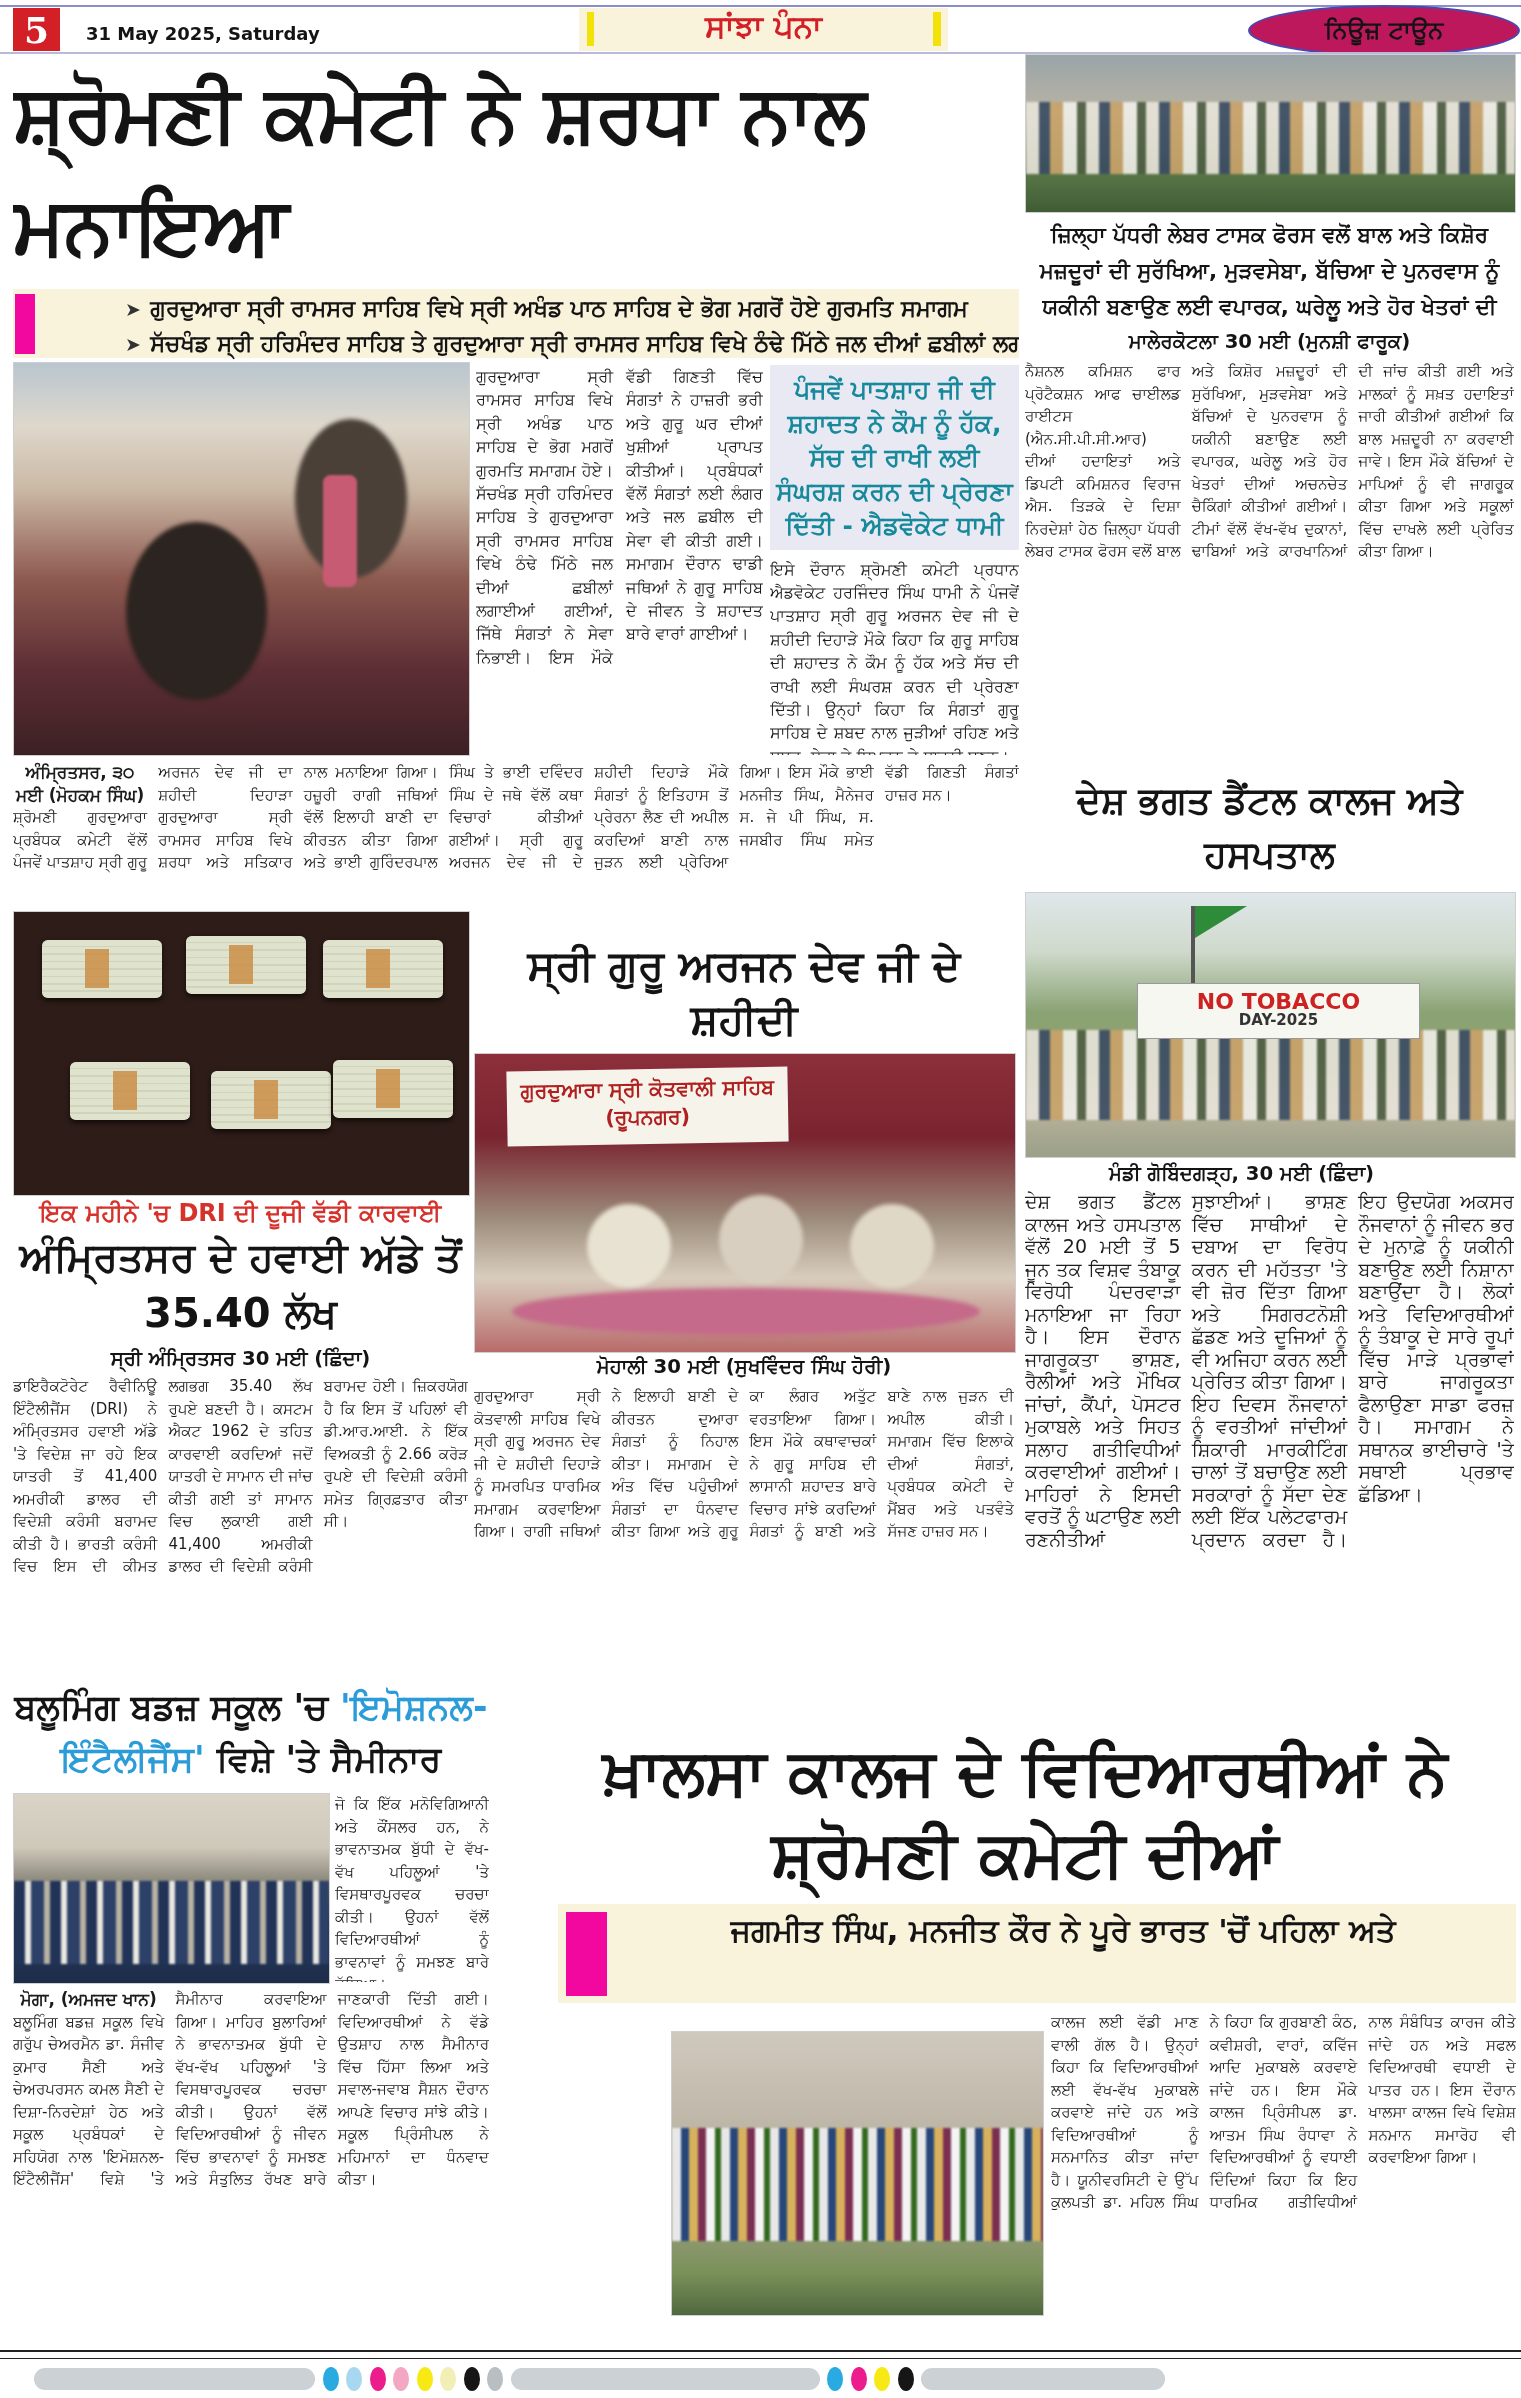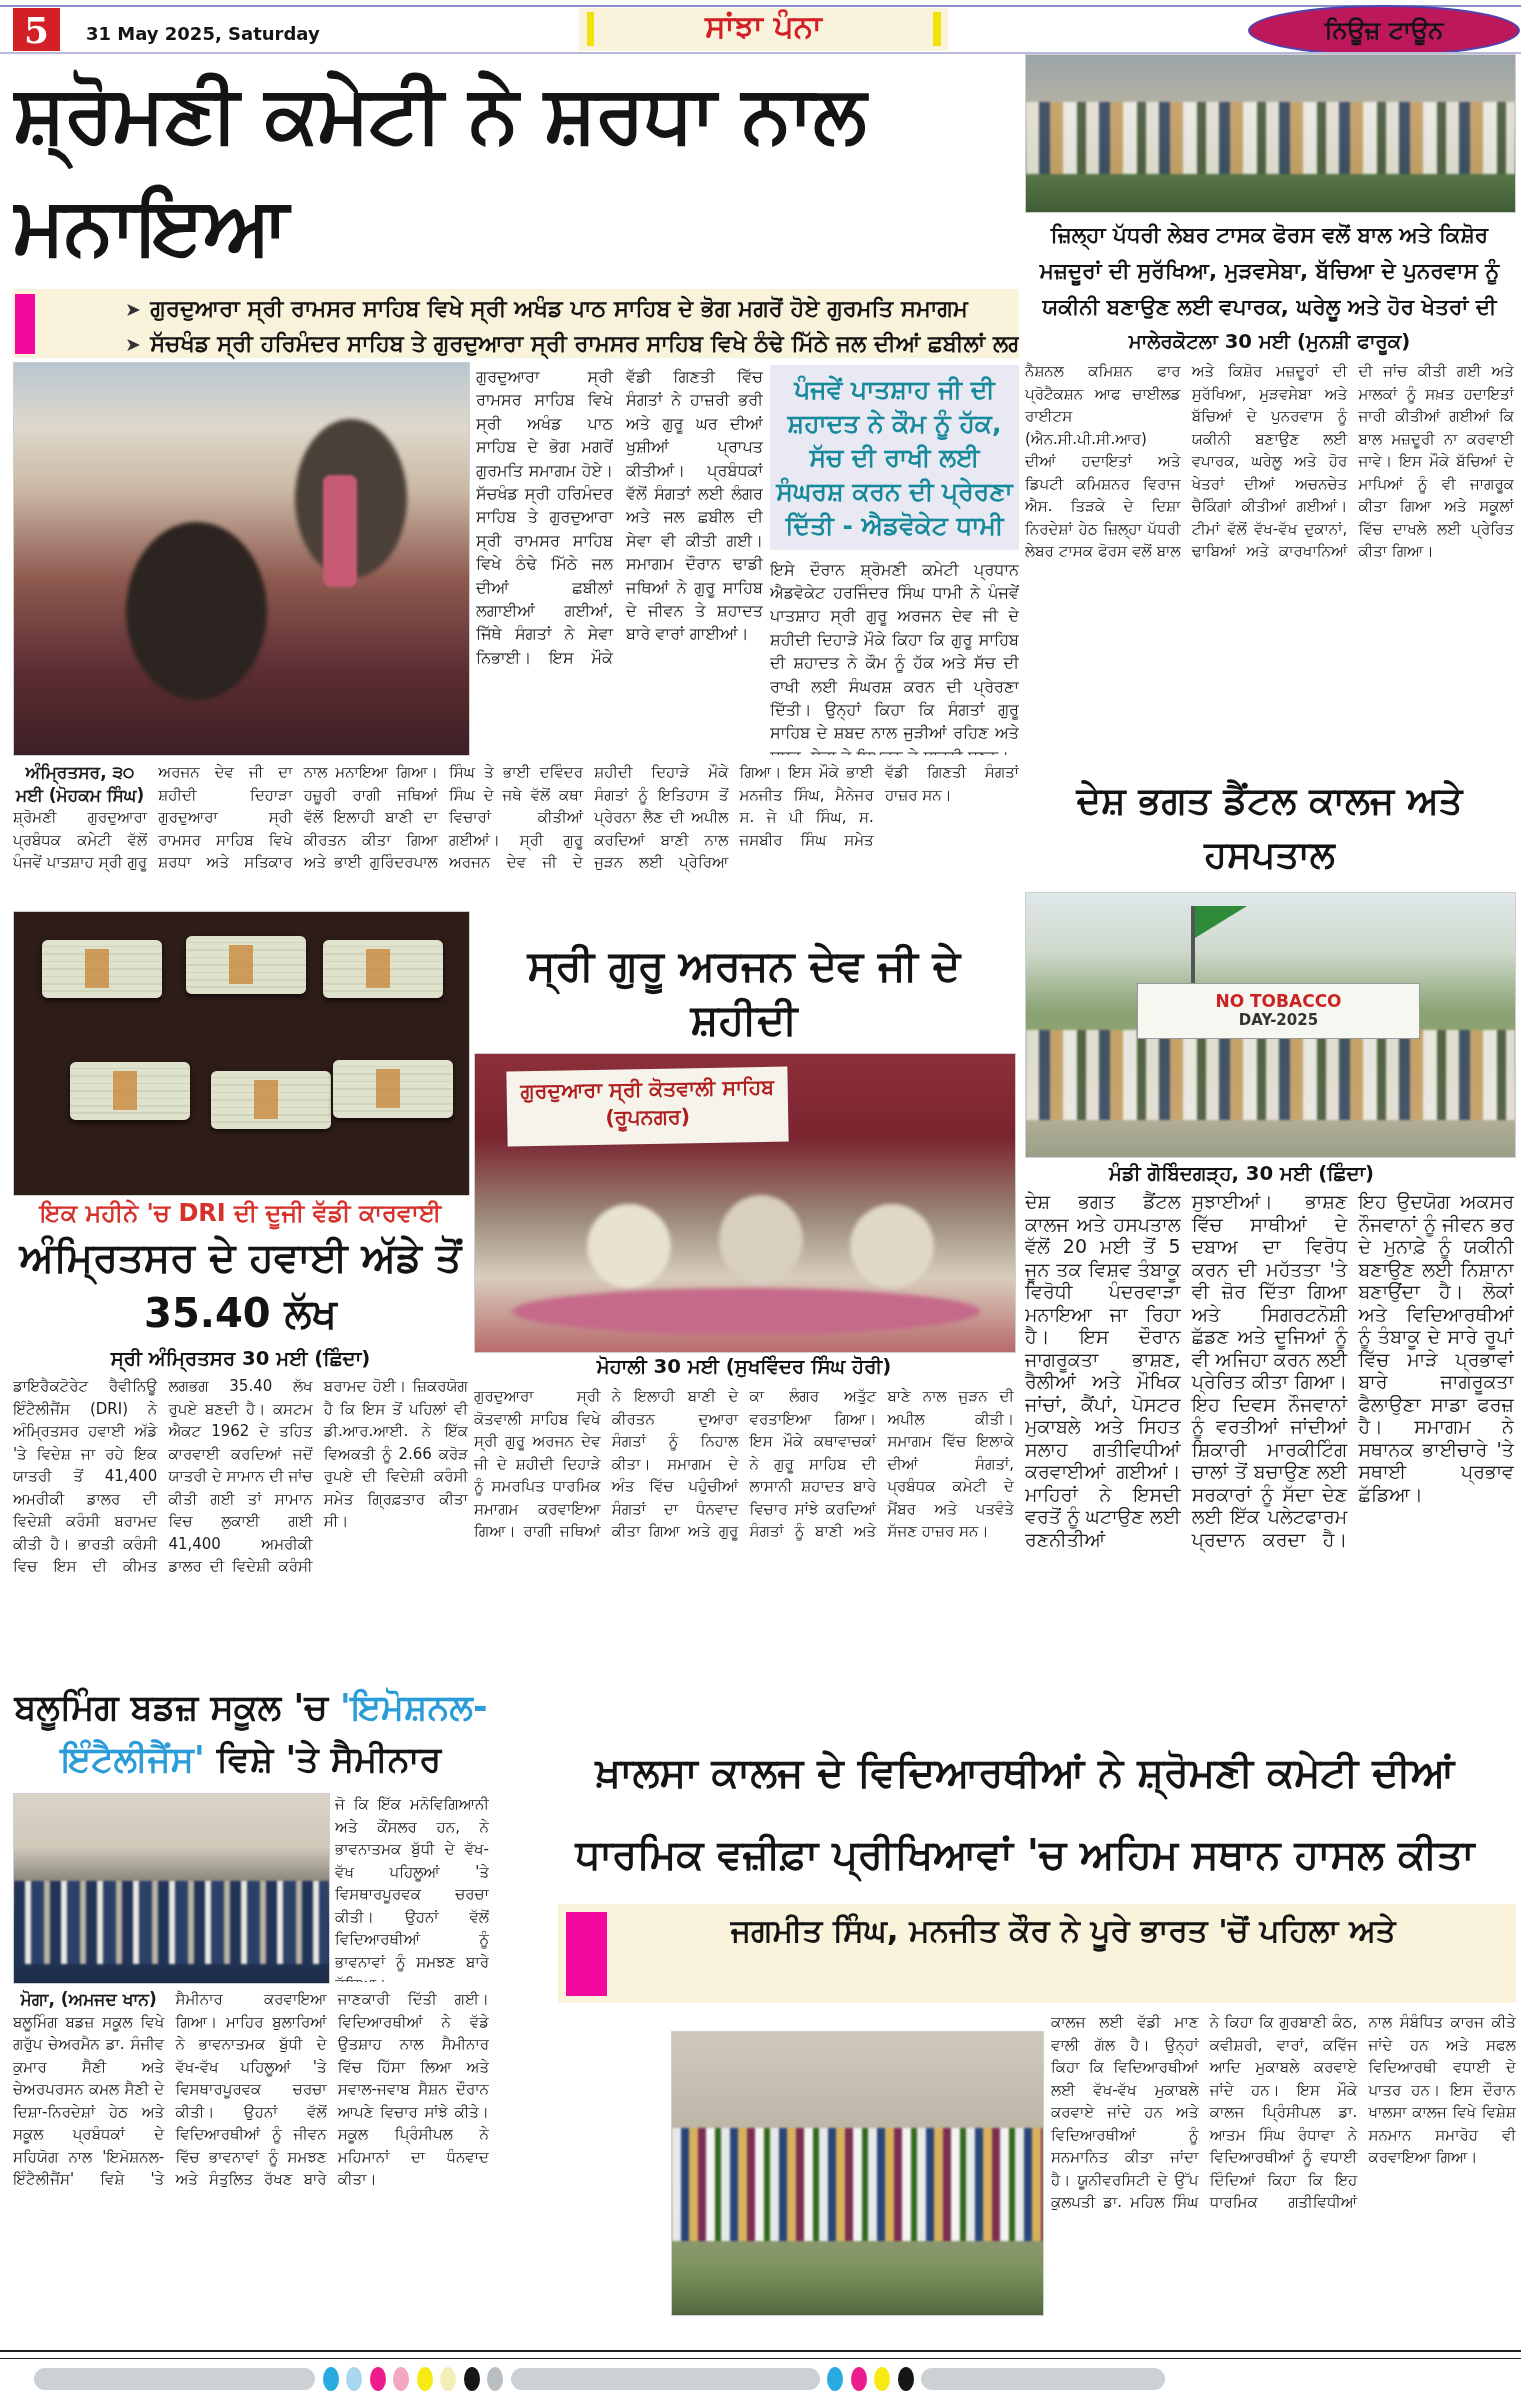--- a/index.html
+++ b/index.html
@@ -79,36 +79,36 @@
   .dental-hl{left:1025px;top:774px;width:489px;height:114px;text-align:center;font-size:37px;
              font-weight:bold;line-height:54px;overflow:hidden;}
   .ph-tobacco{left:1025px;top:892px;width:489px;height:264px;
     background:linear-gradient(180deg,#dfe7ea 0%,#cfdacc 22%,#8aa374 45%,#90a06e 62%,#b9b29b 82%,#9aa089 100%);}
   .flag{position:absolute;left:169px;top:13px;width:0;height:0;border-top:32px solid #2e8b3a;
         border-right:52px solid transparent;}
   .flagpole{position:absolute;left:165px;top:13px;width:3.7px;height:112px;background:#555;}
   .tob-banner{position:absolute;left:111px;top:90px;width:281px;height:54px;background:#f7f7f2;
               border:0.9px solid #999;color:#333;display:flex;flex-direction:column;align-items:center;
               justify-content:center;font-weight:bold;font-size:15px;line-height:19px;}
-  .tob-banner .no{color:#c22;font-size:17px;}
+  .tob-banner .no{color:#c22;font-size:22px;}
   .dental-byline{left:997px;top:1162px;width:489px;}
   .dental-body{left:1025px;top:1190px;width:489px;height:506px;column-count:3;column-gap:11.2px;
                font-size:19px;line-height:22.5px;text-align:justify;overflow:hidden;color:#1c1c1c;}
   .school-hl{left:13px;top:1681px;width:476px;height:109px;text-align:center;font-size:35px;
              font-weight:bold;line-height:52px;overflow:hidden;}
   .school-hl .bl{color:var(--blue);}
   .ph-class{left:13px;top:1793px;width:315px;height:189px;
     background:linear-gradient(180deg,#d9d4c6 0%,#cfc9ba 28%,#8f8c80 45%,#273a5e 68%,#1d2c49 100%);}
   .classcrowd{position:absolute;left:0;width:100%;height:44%;top:46%;filter:blur(0.9px);
     background:repeating-linear-gradient(90deg,#223358 0 11.2px,#e9e7df 11.2px 17px,#2c4068 17px 30px,#b8b2a2 30px 36px);}
   .school-side{left:335px;top:1793px;width:154px;height:189px;font-size:15px;line-height:22.5px;
                text-align:justify;overflow:hidden;color:#1c1c1c;}
   .school-body{left:13px;top:1988px;width:476px;height:360px;column-count:3;column-gap:11.2px;
                font-size:15px;line-height:22.5px;text-align:justify;overflow:hidden;color:#1c1c1c;}
-  .khalsa-hl{left:534px;top:1731px;width:982px;height:167px;text-align:center;font-size:40px;
+  .khalsa-hl{left:534px;top:1731px;width:982px;height:167px;text-align:center;font-size:64px;
              font-weight:bold;line-height:82px;overflow:hidden;}
   .khalsa-sub{left:558px;top:1904px;width:958px;height:99px;background:var(--cream);}
   .khalsa-sub .pinkblock{position:absolute;left:7.5px;top:7.5px;width:41px;height:84px;background:var(--pink);}
   .khalsa-sub .subtext{margin-left:60px;margin-right:7.5px;text-align:center;font-size:31px;
                        font-weight:bold;line-height:47px;padding-top:2.8px;}
   .khalsa-left{left:523px;top:2011px;width:142px;height:337px;font-size:15px;line-height:22.5px;
                text-align:justify;overflow:hidden;color:#1c1c1c;}
   .ph-group{left:671px;top:2031px;width:371px;height:283px;
     background:linear-gradient(180deg,#cfc9bd 0%,#bdb5a6 35%,#a9a294 55%,#7a9159 85%,#50683f 100%);}
   .groupcrowd{position:absolute;left:0;width:100%;height:40%;top:34%;filter:blur(0.9px);

